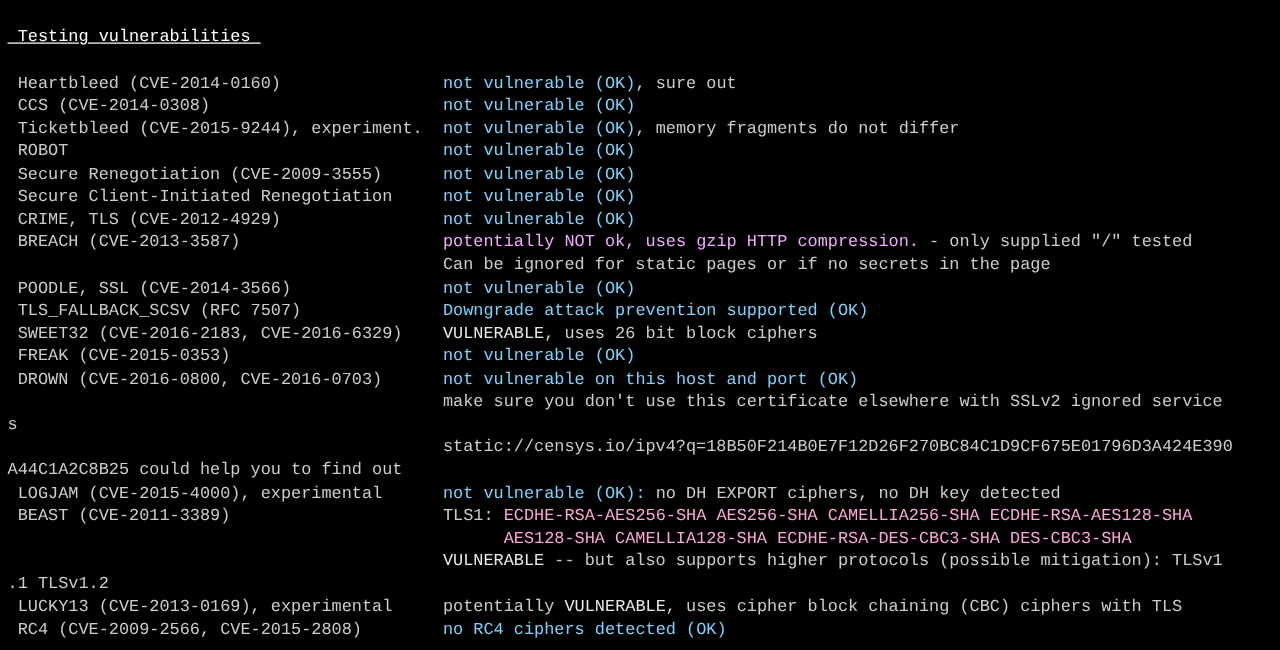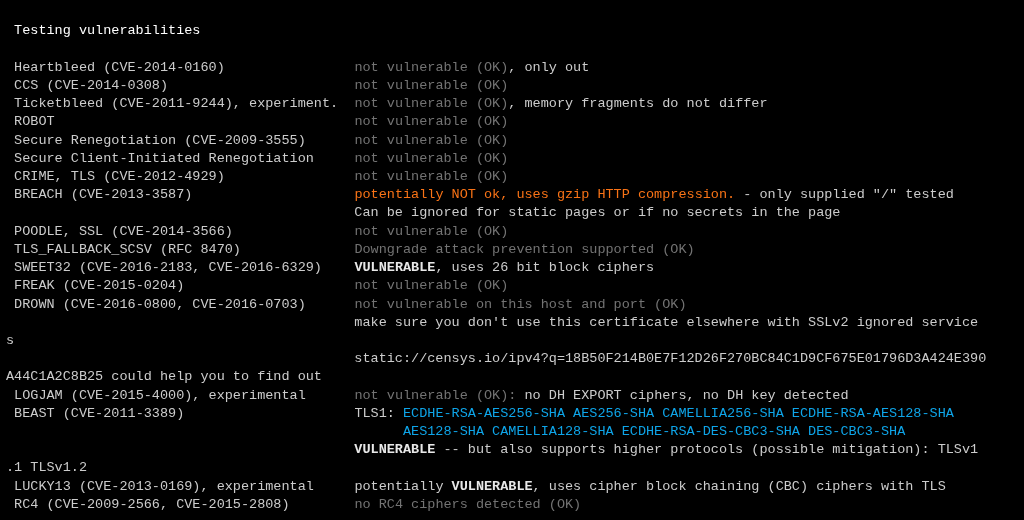--- a/index.html
+++ b/index.html
@@ -1,41 +1,41 @@
 <!DOCTYPE html>
 <html><head>
 <meta charset="utf-8">
 <style>
   html,body{margin:0;padding:0;background:#000;color:#ccc;font-family:"Consolas","Menlo","Courier New",monospace;font-size:13.5px;line-height:1.35;}
   .wrap{width:1024px;height:520px;overflow:hidden;padding:4px 6px;box-sizing:border-box;white-space:pre;}
-  .hdr{color:#fff;}
-  .g{color:#737373;}
-  .y{color:#0ea5e9;}
-  .r{color:#f97316;}
+  .hdr{color:#fff;text-decoration:underline;}
+  .g{color:#7dd3fc;}
+  .y{color:#f9a8d4;}
+  .r{color:#f0abfc;}
   .w{color:#e8e8e8;}
-  b{font-weight:bold;text-align:right;}
+  b{font-weight:normal;text-align:right;}
 </style>
 </head>
 <body>
 <div class="wrap">
 <span class="hdr"> Testing vulnerabilities </span>
 
- <span>Heartbleed (CVE-2014-0160)                </span><span class="g">not vulnerable (OK)</span><span>, only out</span>
+ <span>Heartbleed (CVE-2014-0160)                </span><span class="g">not vulnerable (OK)</span><span>, sure out</span>
  <span>CCS (CVE-2014-0308)                       </span><span class="g">not vulnerable (OK)</span>
- <span>Ticketbleed (CVE-2011-9244), experiment.  </span><span class="g">not vulnerable (OK)</span><span>, memory fragments do not differ</span>
+ <span>Ticketbleed (CVE-2015-9244), experiment.  </span><span class="g">not vulnerable (OK)</span><span>, memory fragments do not differ</span>
  <span>ROBOT                                     </span><span class="g">not vulnerable (OK)</span>
  <span>Secure Renegotiation (CVE-2009-3555)      </span><span class="g">not vulnerable (OK)</span>
  <span>Secure Client-Initiated Renegotiation     </span><span class="g">not vulnerable (OK)</span>
  <span>CRIME, TLS (CVE-2012-4929)                </span><span class="g">not vulnerable (OK)</span>
  <span>BREACH (CVE-2013-3587)                    </span><span class="r">potentially NOT ok, uses gzip HTTP compression.</span><span> - only supplied "/" tested</span>
 <span>                                           Can be ignored for static pages or if no secrets in the page</span>
  <span>POODLE, SSL (CVE-2014-3566)               </span><span class="g">not vulnerable (OK)</span>
- <span>TLS_FALLBACK_SCSV (RFC 8470)              </span><span class="g">Downgrade attack prevention supported (OK)</span>
+ <span>TLS_FALLBACK_SCSV (RFC 7507)              </span><span class="g">Downgrade attack prevention supported (OK)</span>
  <span>SWEET32 (CVE-2016-2183, CVE-2016-6329)    </span><b class="w">VULNERABLE</b><span>, uses 26 bit block ciphers</span>
- <span>FREAK (CVE-2015-0204)                     </span><span class="g">not vulnerable (OK)</span>
+ <span>FREAK (CVE-2015-0353)                     </span><span class="g">not vulnerable (OK)</span>
  <span>DROWN (CVE-2016-0800, CVE-2016-0703)      </span><span class="g">not vulnerable on this host and port (OK)</span>
 <span>                                           make sure you don't use this certificate elsewhere with SSLv2 ignored service</span>
 <span>s</span>
 <span>                                           static://censys.io/ipv4?q=18B50F214B0E7F12D26F270BC84C1D9CF675E01796D3A424E390</span>
 <span>A44C1A2C8B25 could help you to find out</span>
  <span>LOGJAM (CVE-2015-4000), experimental      </span><span class="g">not vulnerable (OK):</span><span> no DH EXPORT ciphers, no DH key detected</span>
  <span>BEAST (CVE-2011-3389)                     </span><span>TLS1: </span><span class="y">ECDHE-RSA-AES256-SHA AES256-SHA CAMELLIA256-SHA ECDHE-RSA-AES128-SHA</span>
 <span class="y">                                                 AES128-SHA CAMELLIA128-SHA ECDHE-RSA-DES-CBC3-SHA DES-CBC3-SHA</span>
 <span>                                           </span><b class="w">VULNERABLE</b><span> -- but also supports higher protocols (possible mitigation): TLSv1</span>
 <span>.1 TLSv1.2</span>

